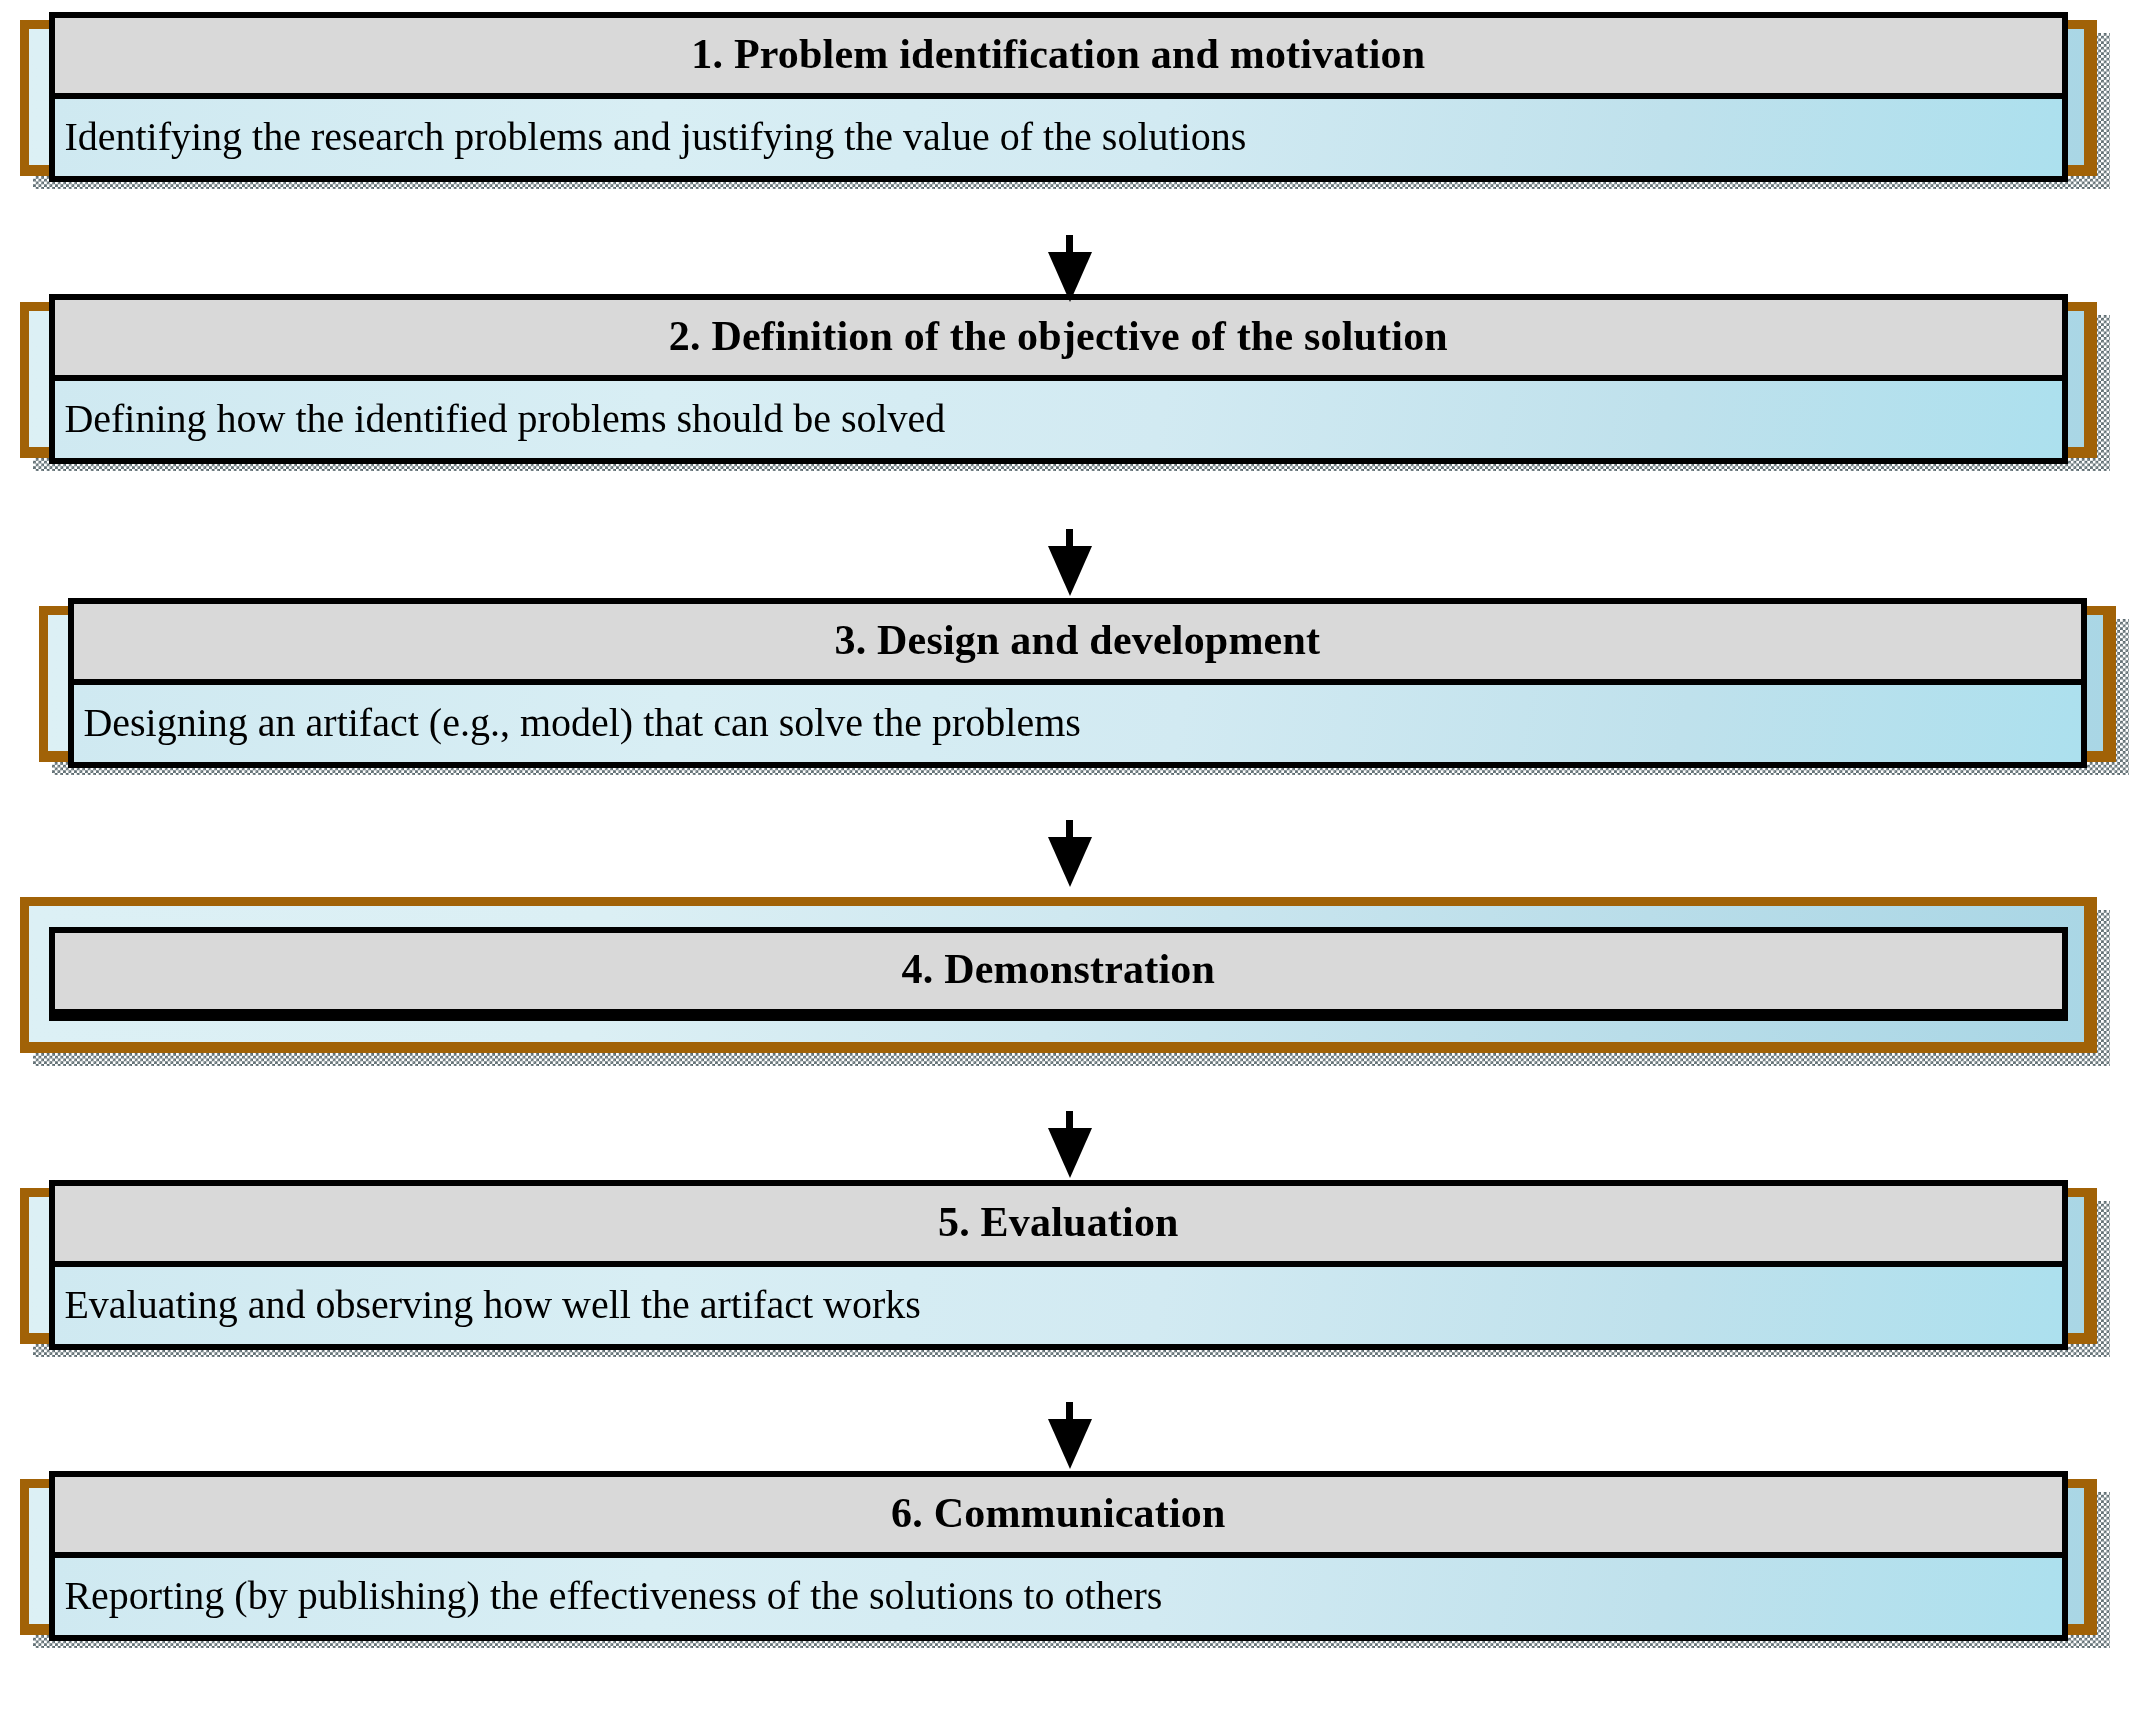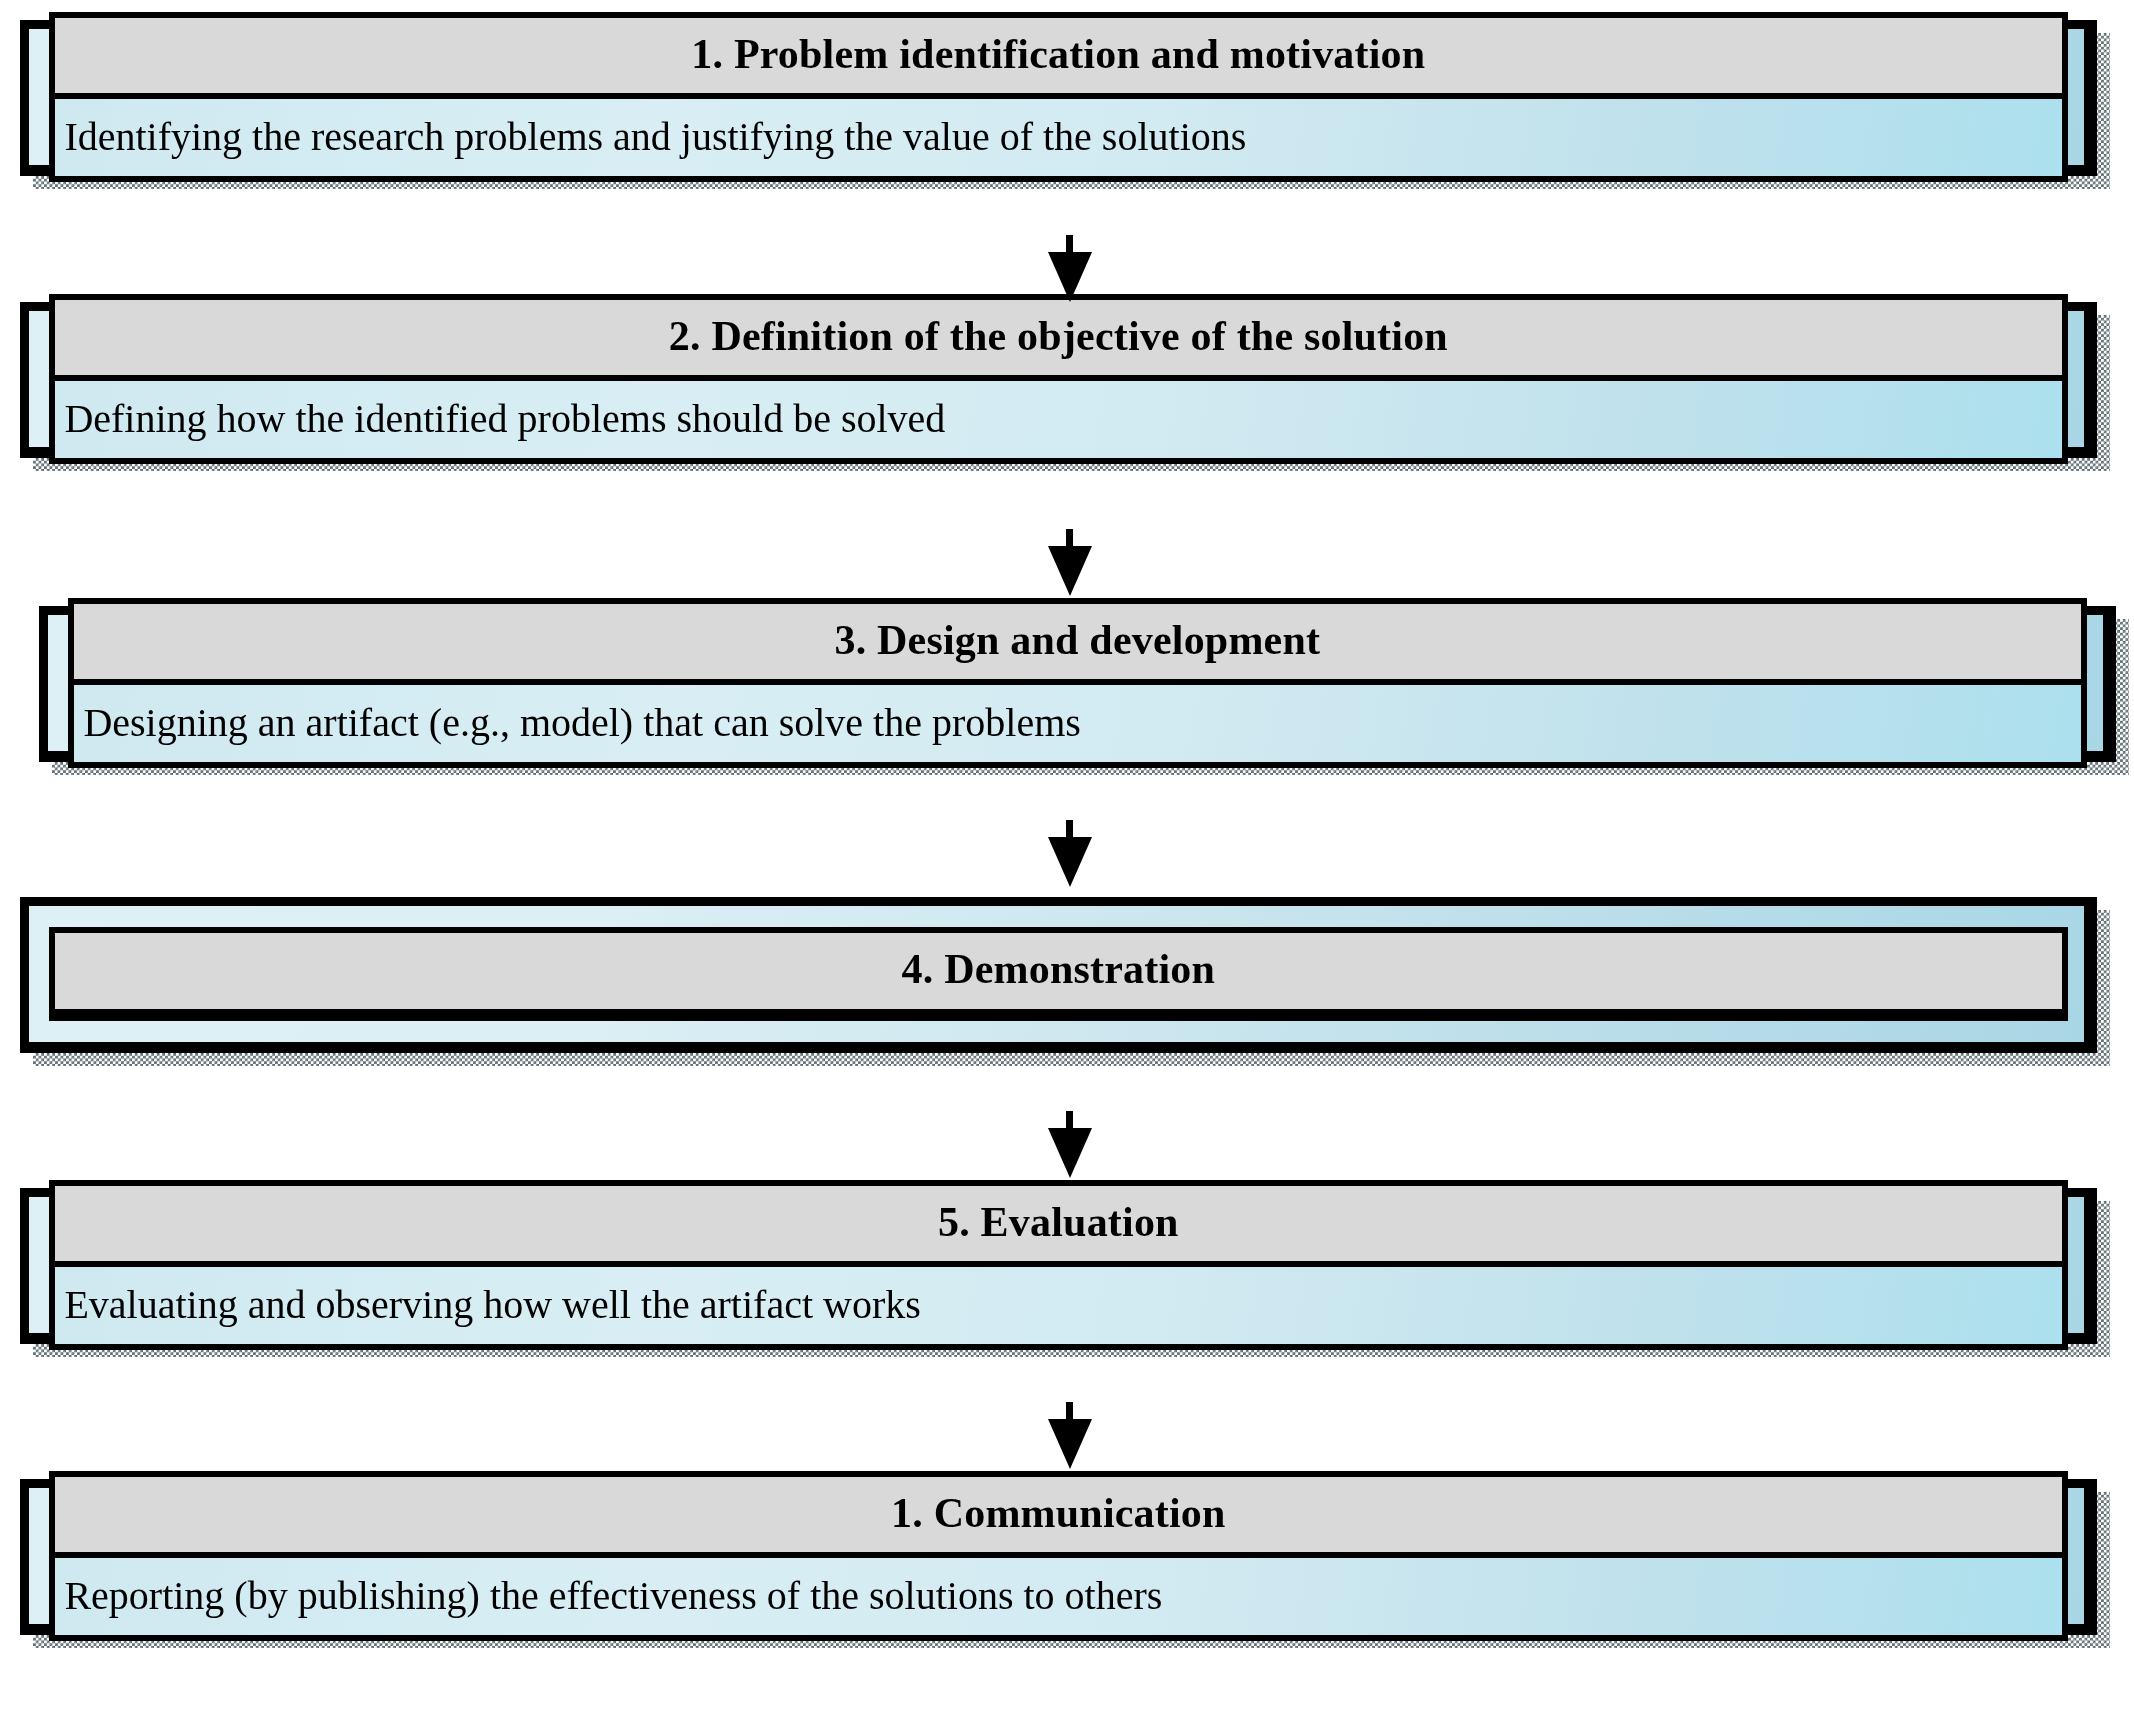--- a/index.html
+++ b/index.html
@@ -41,21 +41,21 @@
       linear-gradient(45deg, #5c6b70 25%, transparent 25%, transparent 75%, #5c6b70 75%);
     background-size: 5.5px 5.5px;
     background-position: 0 0, 2.8px 2.8px;
     z-index: 0;
   }
 
   
   .step .frame {
     position: relative;
     z-index: 1;
-    background: #000000;
+    background: #a16207;
     padding: 9.2px 13px 11px 9.2px;
     box-sizing: border-box;
     height: 100%;
   }
 
   
   .step .panel {
     width: 100%;
     height: 100%;
     box-sizing: border-box;
@@ -219,21 +219,21 @@
   <div class="arrow" style="top:1402px;height:66px;">
     <div class="stem" style="height:26px;"></div>
     <div class="head" style="top:16.5px;"></div>
   </div>
 
   <div class="step" style="top:1479px;height:156px;">
     <div class="shadow"></div>
     <div class="frame">
       <div class="panel">
         <div class="card">
-          <div class="card-title">1. Communication</div>
+          <div class="card-title">6. Communication</div>
           <div class="card-desc">Reporting (by publishing) the effectiveness of the solutions to others</div>
         </div>
       </div>
     </div>
   </div>
 
 </div>
 
 
 </body></html>

